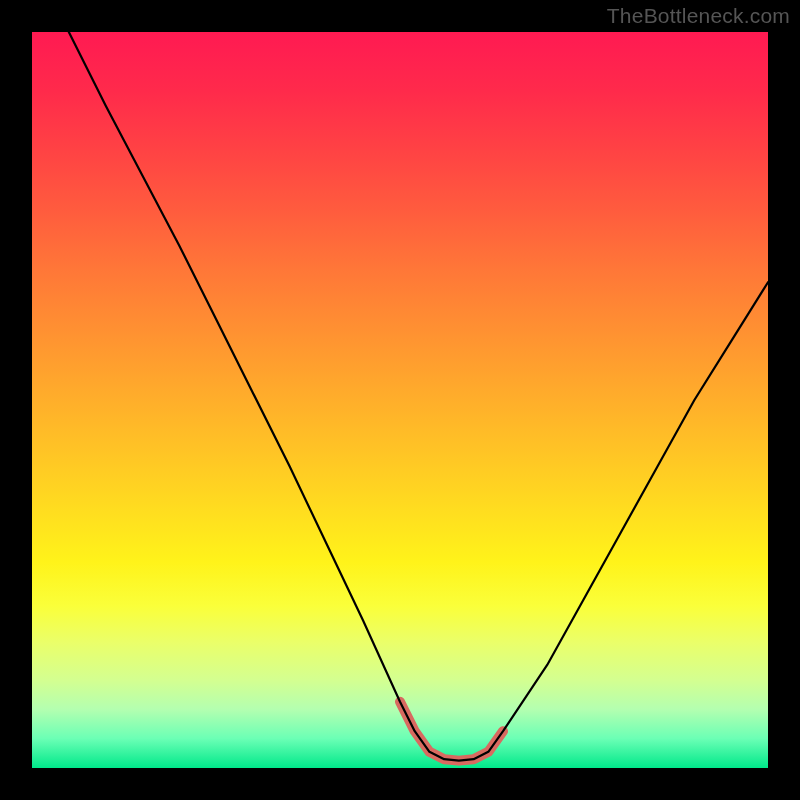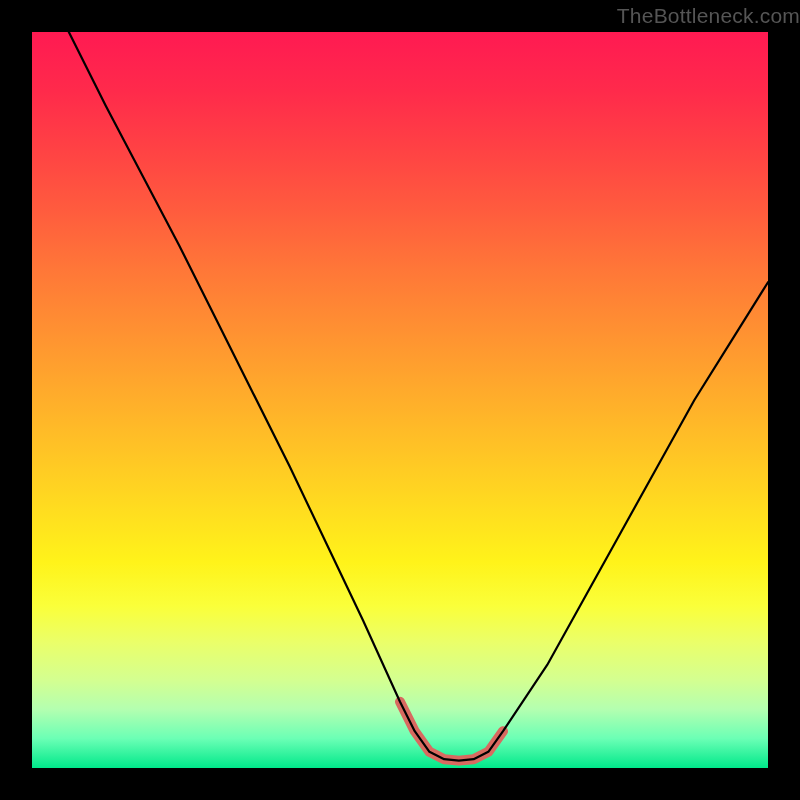--- a/index.html
+++ b/index.html
@@ -47,21 +47,21 @@
     position: absolute;
     left: 0;
     top: 0;
     width: 736px;
     height: 736px;
     overflow: visible;
   }
   .watermark {
     position: absolute;
     top: 4px;
-    right: 0;
+    right: 10px;
     color: #555;
     font-size: 21px;
     letter-spacing: 0.2px;
     user-select: none;
   }
 </style>
 </head>
 <body>
 
 <div class="frame">

